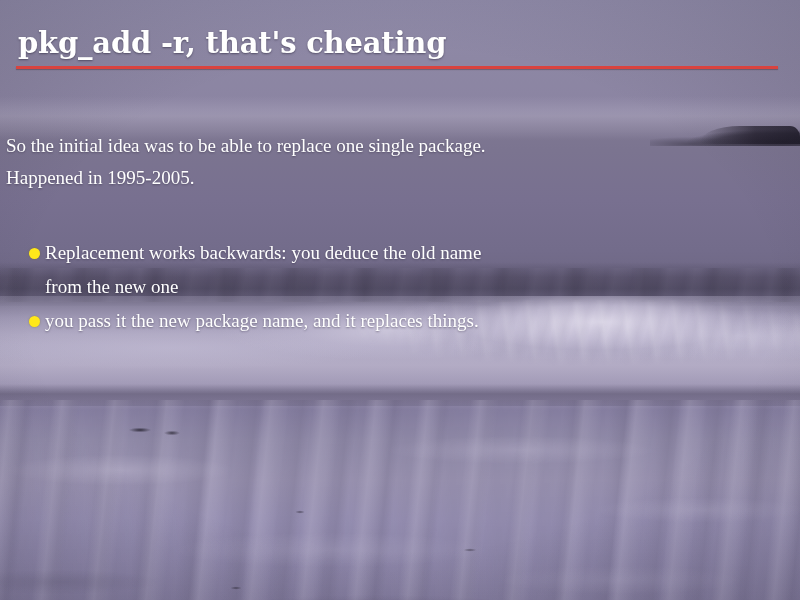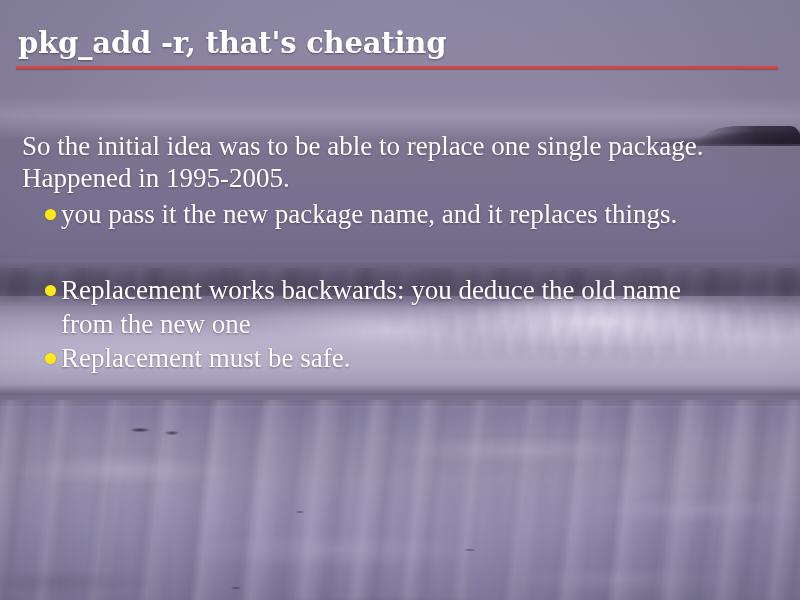--- a/index.html
+++ b/index.html
@@ -186,25 +186,25 @@
     left: 16px;
     top: 66px;
     width: 762px;
     height: 3px;
     background: #d9433f;
     box-shadow: 0 1px 1px rgba(50,20,24,0.35);
   }
 
   .body {
     position: absolute;
-    left: 22px;
+    left: 6px;
     top: 130px;
     width: 772px;
     color: #ffffff;
-    font-size: 27px;
+    font-size: 19px;
     line-height: 32px;
     text-shadow: 0 1px 2px rgba(44,38,60,0.45);
   }
   .para { white-space: nowrap; }
 
   .bullets { margin-top: 3px; }
   .bullet-item {
     position: relative;
     padding-left: 39px;
     margin-left: 0;
@@ -248,32 +248,28 @@
 
     <div class="title-rule"></div>
 
     <div class="body">
 
       <div class="para">So the initial idea was to be able to replace one single package.</div>
       <div class="para">Happened in 1995-2005.</div>
 
       <div class="bullets">
 
-        <div class="bullet-item">
-          <span class="bullet-dot"></span>
-          <span class="bullet-text">you pass it the new package name, and it replaces things.</span>
-        </div>
-
         <div class="bullet-item gap-before">
           <span class="bullet-dot"></span>
           <span class="bullet-text">Replacement works backwards: you deduce the old name</span>
           <span class="bullet-text wrap2">from the new one</span>
         </div>
 
         <div class="bullet-item">
           <span class="bullet-dot"></span>
-          <span class="bullet-text">Replacement must be safe.</span>
+          <span class="bullet-text">you pass it the new package name, and it replaces things.</span>
         </div>
+
 
       </div>
     </div>
   </div>
 </div>
 
 </body></html>

